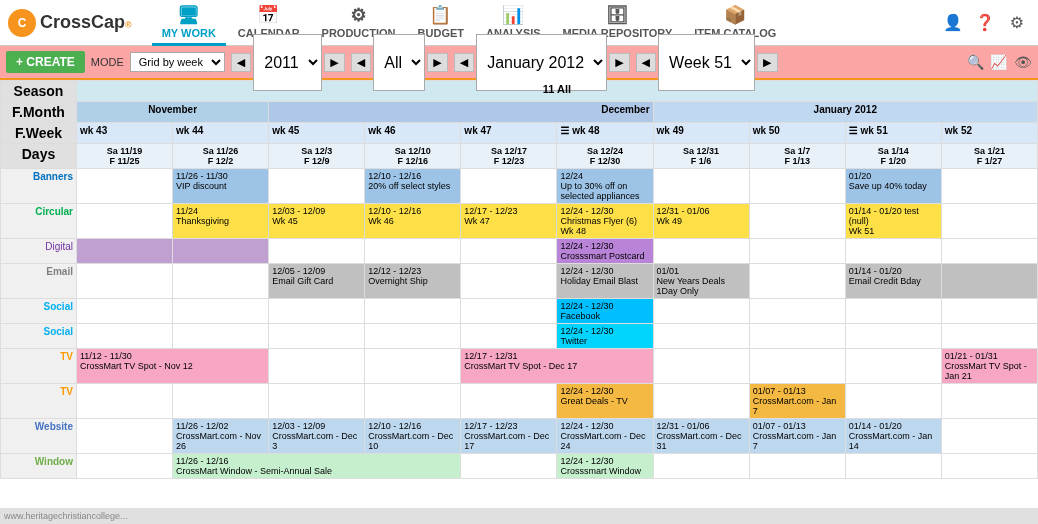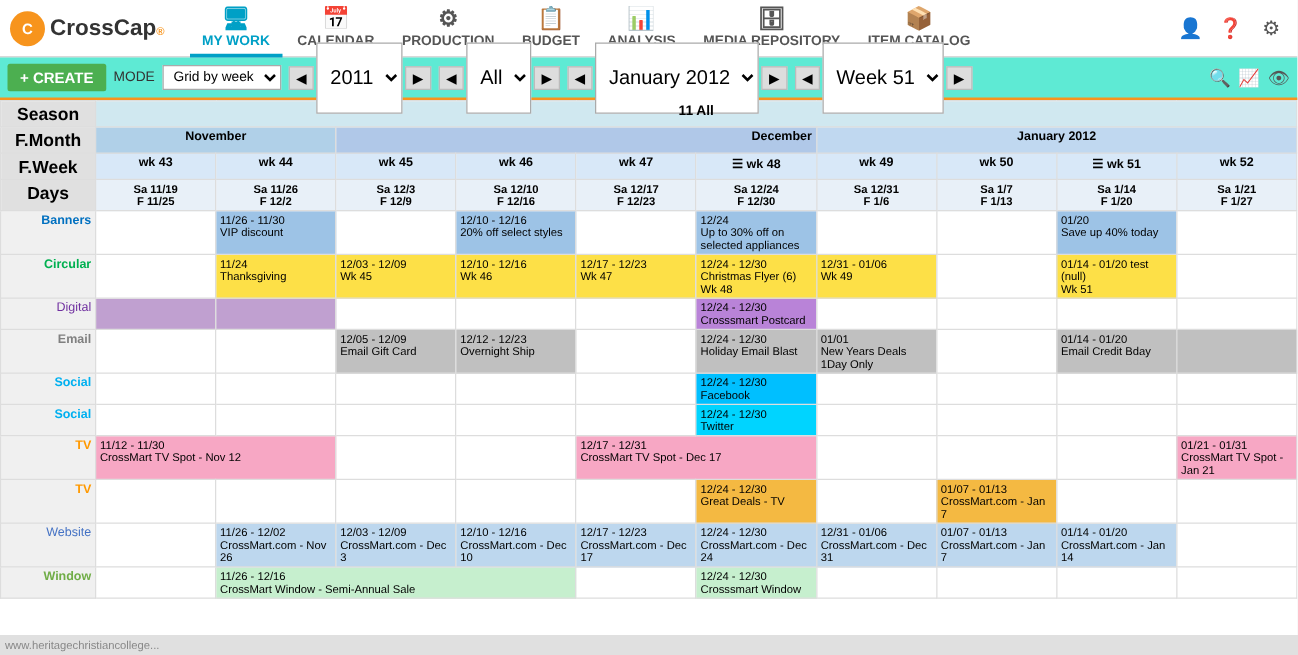--- a/index.html
+++ b/index.html
@@ -42,21 +42,21 @@
     #header-right { display: flex; gap: 6px; align-items: center; }
     .header-icon-btn {
       width: 26px; height: 26px; display: flex; align-items: center; justify-content: center;
       cursor: pointer; font-size: 16px; color: #555;
     }
 
     
     #toolbar {
       display: flex;
       align-items: center;
-      background: #5eead4;
+      background: #fca5a5;
       height: 34px;
       padding: 0 6px;
       border-bottom: 2px solid #f7941d;
       gap: 6px;
     }
     #create-btn {
       background: #4caf50; color: white; border: none;
       padding: 4px 10px; font-size: 12px; font-weight: bold;
       cursor: pointer; display: flex; align-items: center; gap: 3px;
       border-radius: 2px;
@@ -98,21 +98,21 @@
       border: 1px solid #ddd;
       vertical-align: top;
       padding: 2px 3px;
     }
 
     
     .hdr-season { background: #d0e8f0; text-align: center; font-weight: bold; font-size: 11px; }
     .hdr-month-nov { background: #b0d0e8; text-align: center; font-weight: bold; }
     .hdr-month-dec { background: #b0c8e8; text-align: right; font-weight: bold; }
     .hdr-month-jan { background: #c0d8f0; text-align: center; font-weight: bold; }
-    .hdr-week { background: #d8e8f8; text-align: center; font-size: 10px; }
+    .hdr-week { background: #d8e8f8; text-align: left; font-size: 10px; }
     .hdr-days { background: #e8f0f8; text-align: center; font-size: 9px; }
     .hdr-label { background: #e0e0e0; font-weight: bold; font-size: 14px; text-align: center; padding-right: 4px; width: 68px; }
 
     
     .row-banners .row-label { color: #0070c0; }
 
     
     .event-blue { background: #9dc3e6; color: #000; font-size: 9px; padding: 2px; }
     .event-green { background: #fde047; color: #000; font-size: 9px; padding: 2px; }
     .event-gray { background: #c0c0c0; color: #000; font-size: 9px; padding: 2px; }
@@ -382,21 +382,21 @@
       <td></td>
       <td></td>
       <td class="event-orange">12/24 - 12/30<br>Great Deals - TV</td>
       <td></td>
       <td class="event-orange">01/07 - 01/13<br>CrossMart.com - Jan 7</td>
       <td></td>
       <td></td>
     </tr>
 
     <tr class="data-row row-website">
-      <td class="col-label" style="color:#4472c4;font-weight:normal;">Website</td>
+      <td class="col-label" style="color:#4472c4;font-weight:bold;">Website</td>
       <td></td>
       <td class="event-ltblue">11/26 - 12/02<br>CrossMart.com - Nov 26</td>
       <td class="event-ltblue">12/03 - 12/09<br>CrossMart.com - Dec 3</td>
       <td class="event-ltblue">12/10 - 12/16<br>CrossMart.com - Dec 10</td>
       <td class="event-ltblue">12/17 - 12/23<br>CrossMart.com - Dec 17</td>
       <td class="event-ltblue">12/24 - 12/30<br>CrossMart.com - Dec 24</td>
       <td class="event-ltblue">12/31 - 01/06<br>CrossMart.com - Dec 31</td>
       <td class="event-ltblue">01/07 - 01/13<br>CrossMart.com - Jan 7</td>
       <td class="event-ltblue">01/14 - 01/20<br>CrossMart.com - Jan 14</td>
       <td></td>

